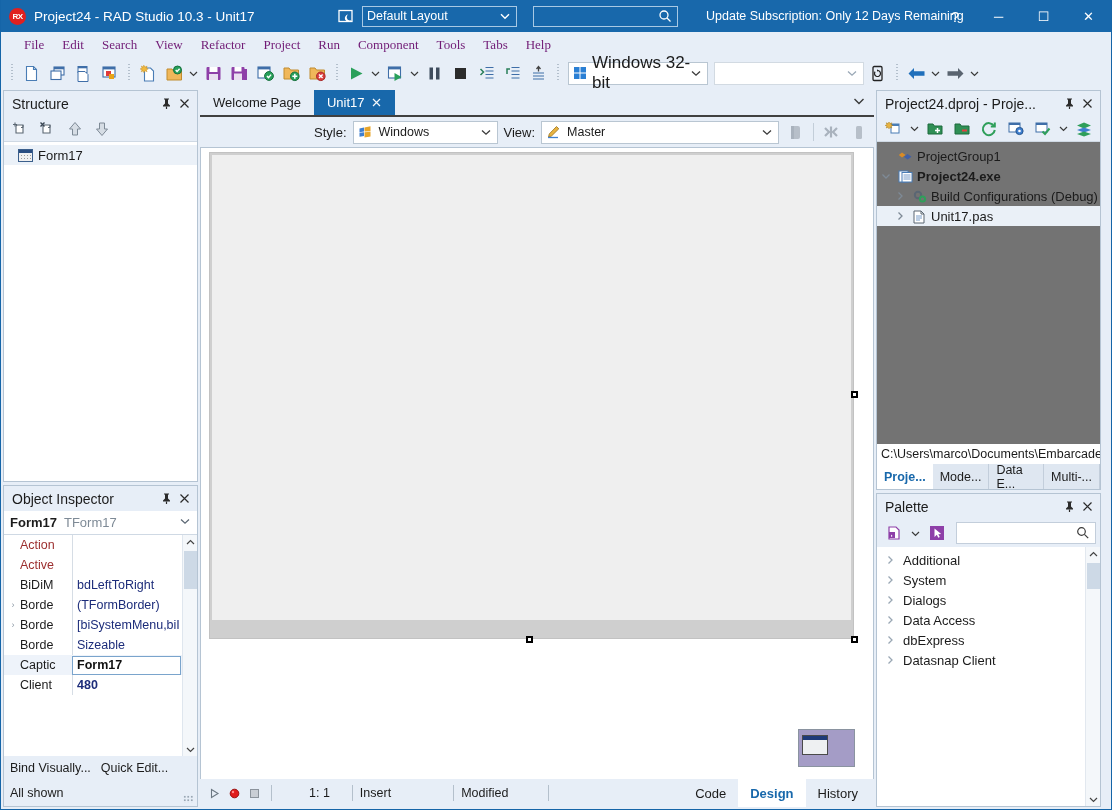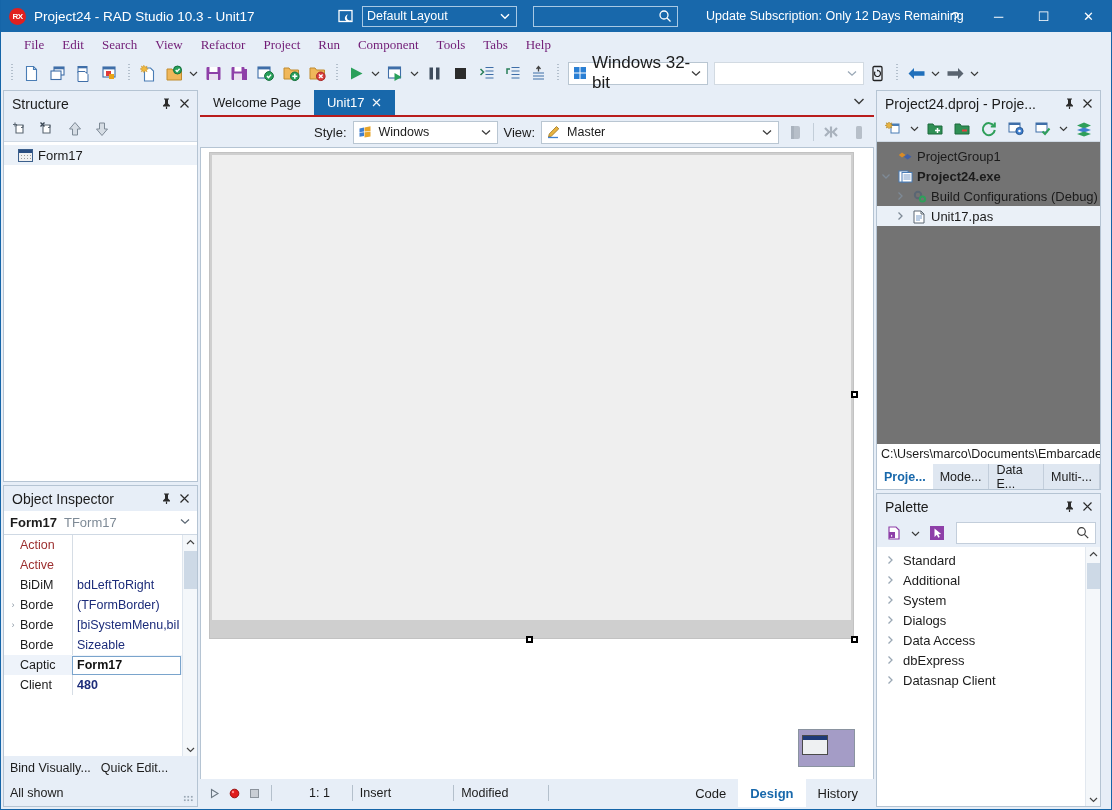--- a/index.html
+++ b/index.html
@@ -270,21 +270,21 @@
     background-size: 3.5px 3.5px;
   }
 
   
   .center {
     flex: 1; min-width: 0; display: flex; flex-direction: column;
     min-height: 0; padding-top: 1px;
   }
   .edtabs {
     height: 27px; min-height: 27px; display: flex; align-items: center;
-    background: #e7eef7; border-bottom: 2px solid #b91c1c;
+    background: #e7eef7; border-bottom: 2px solid #404040;
     position: relative;
   }
   .edtab {
     height: 25px; display: flex; align-items: center; gap: 6px;
     padding: 0 13px; font-size: 13px;
     background: #e7eef7; color: #1b1b1b;
   }
   .edtab.active { background: #1868ab; color: #fff; }
   .edtab .xbtn { font-size: 12px; opacity: .95; }
   .edtabs-chev {
@@ -1140,68 +1140,60 @@
             </span>
           </span>
         </div>
         <div class="pal-list">
           <div class="pal-row">
             <span class="pal-exp">
               <svg width="10" height="10" viewBox="0 0 10 10">
                   <path d="M3.5 1.5 L7 5 L3.5 8.5" fill="none" stroke="#9aa7b4" stroke-width="1.3"></path>
                 </svg>
             </span>
-            <span>Standard</span>
+            <span>Additional</span>
           </div>
           <div class="pal-row">
             <span class="pal-exp">
               <svg width="10" height="10" viewBox="0 0 10 10">
                   <path d="M3.5 1.5 L7 5 L3.5 8.5" fill="none" stroke="#9aa7b4" stroke-width="1.3"></path>
                 </svg>
             </span>
-            <span>Additional</span>
+            <span>System</span>
           </div>
           <div class="pal-row">
             <span class="pal-exp">
               <svg width="10" height="10" viewBox="0 0 10 10">
                   <path d="M3.5 1.5 L7 5 L3.5 8.5" fill="none" stroke="#9aa7b4" stroke-width="1.3"></path>
                 </svg>
             </span>
-            <span>System</span>
+            <span>Dialogs</span>
           </div>
           <div class="pal-row">
             <span class="pal-exp">
               <svg width="10" height="10" viewBox="0 0 10 10">
                   <path d="M3.5 1.5 L7 5 L3.5 8.5" fill="none" stroke="#9aa7b4" stroke-width="1.3"></path>
                 </svg>
             </span>
-            <span>Dialogs</span>
+            <span>Data Access</span>
           </div>
           <div class="pal-row">
             <span class="pal-exp">
               <svg width="10" height="10" viewBox="0 0 10 10">
                   <path d="M3.5 1.5 L7 5 L3.5 8.5" fill="none" stroke="#9aa7b4" stroke-width="1.3"></path>
                 </svg>
             </span>
-            <span>Data Access</span>
+            <span>dbExpress</span>
           </div>
           <div class="pal-row">
             <span class="pal-exp">
               <svg width="10" height="10" viewBox="0 0 10 10">
                   <path d="M3.5 1.5 L7 5 L3.5 8.5" fill="none" stroke="#9aa7b4" stroke-width="1.3"></path>
                 </svg>
             </span>
-            <span>dbExpress</span>
-          </div>
-          <div class="pal-row">
-            <span class="pal-exp">
-              <svg width="10" height="10" viewBox="0 0 10 10">
-                  <path d="M3.5 1.5 L7 5 L3.5 8.5" fill="none" stroke="#9aa7b4" stroke-width="1.3"></path>
-                </svg>
-            </span>
             <span>Datasnap Client</span>
           </div>
 
           <div class="pal-scroll">
             <span class="sbtn">
               <svg width="11" height="11" viewBox="0 0 11 11">
                   <path d="M2 7 L5.5 3.5 L9 7" fill="none" stroke="#444" stroke-width="1.2"></path>
                 </svg>
             </span>
             <span class="pal-thumb"></span>

